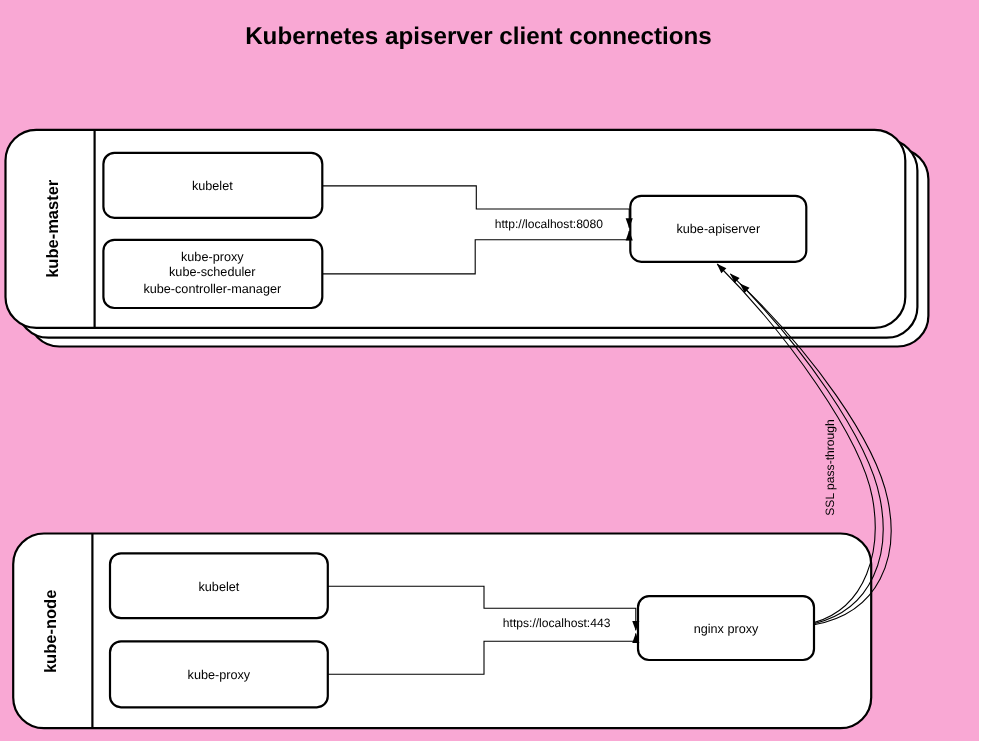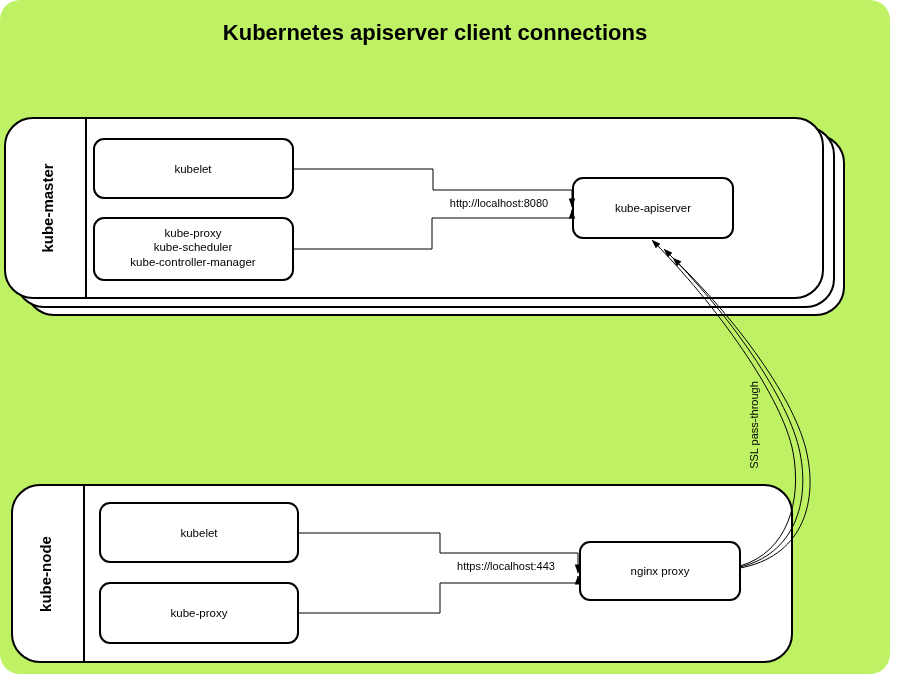--- a/index.html
+++ b/index.html
@@ -4,23 +4,22 @@
 <style>
   html, body {
     margin: 0;
     padding: 0;
     background: #ffffff;
   }
   .stage {
     position: relative;
     width: 890px;
     height: 674px;
-    background: #bef264;
+    background: #f9a8d4;
     font-family: "Liberation Sans", sans-serif;
-    border-radius: 20px;
   }
   svg text {
     fill: #000000;
     font-family: "Liberation Sans", sans-serif;
   }
   .title-text {
     font-size: 22px;
     font-weight: bold;
     text-anchor: middle;
   }

